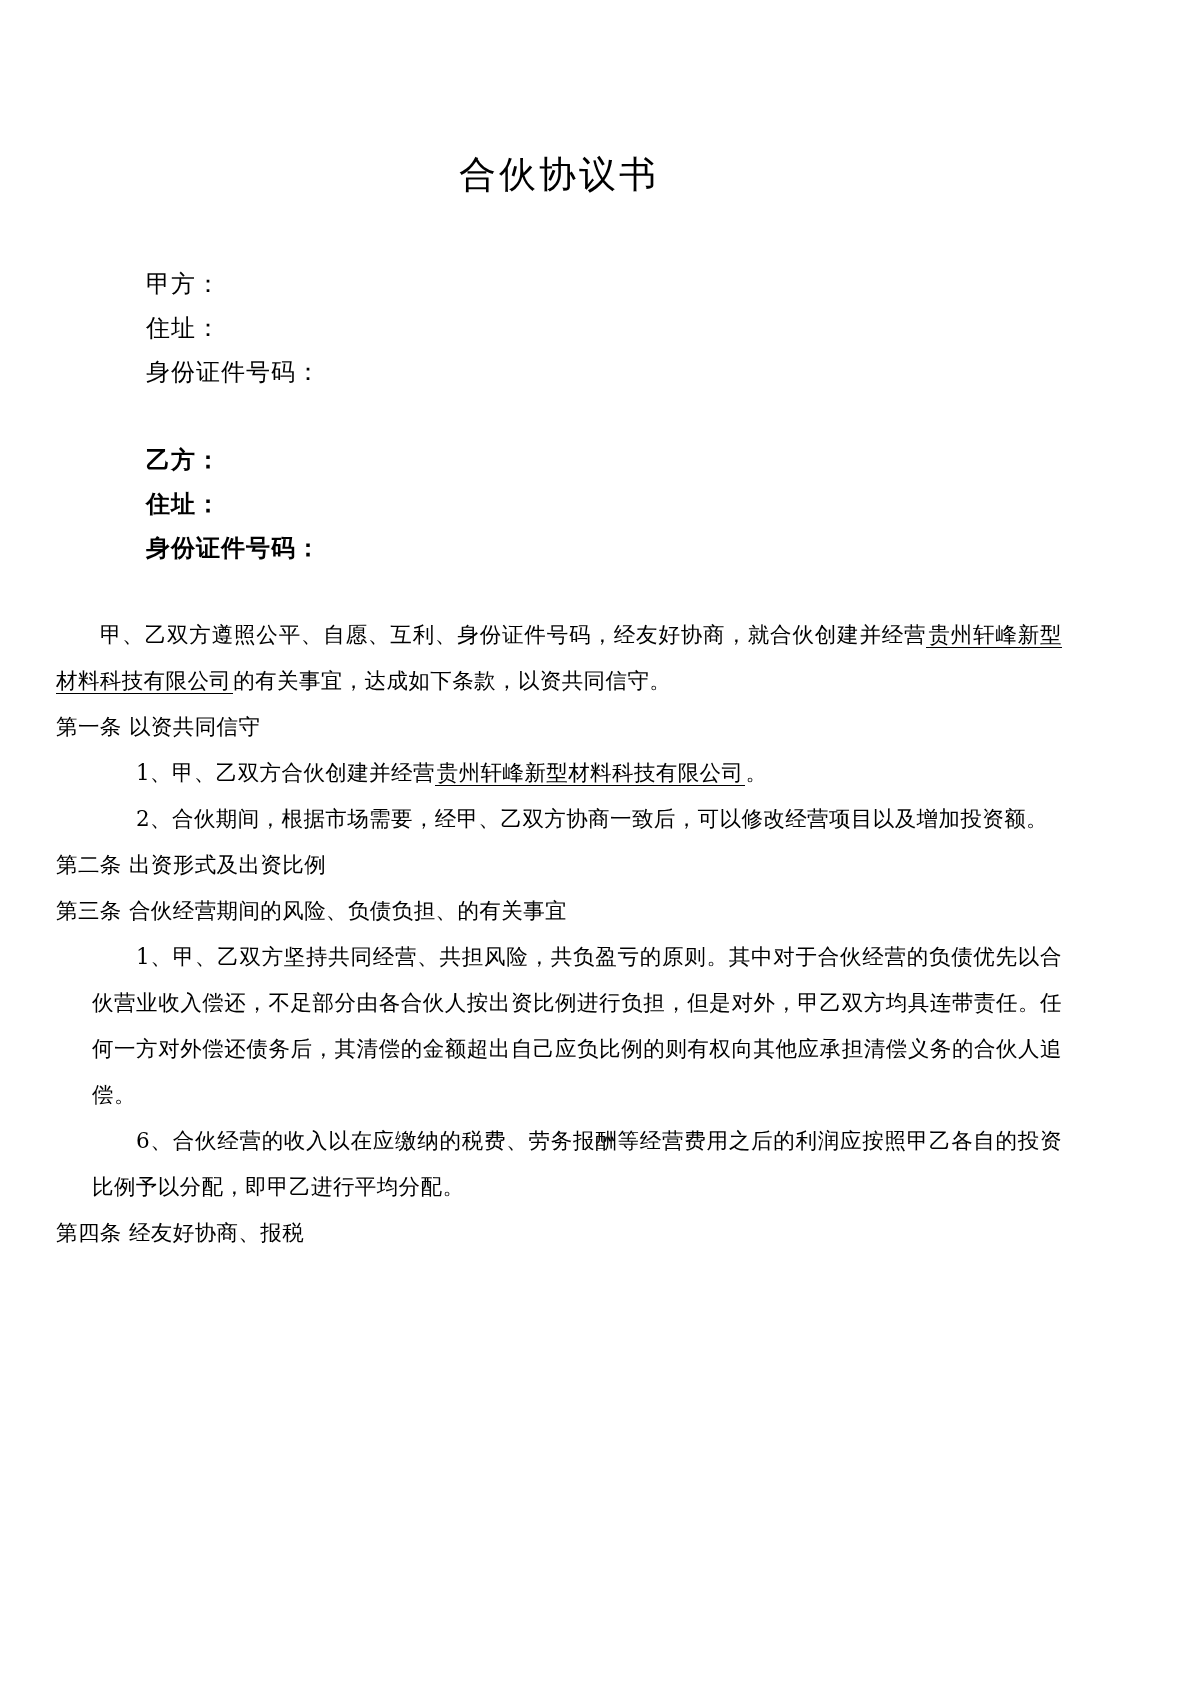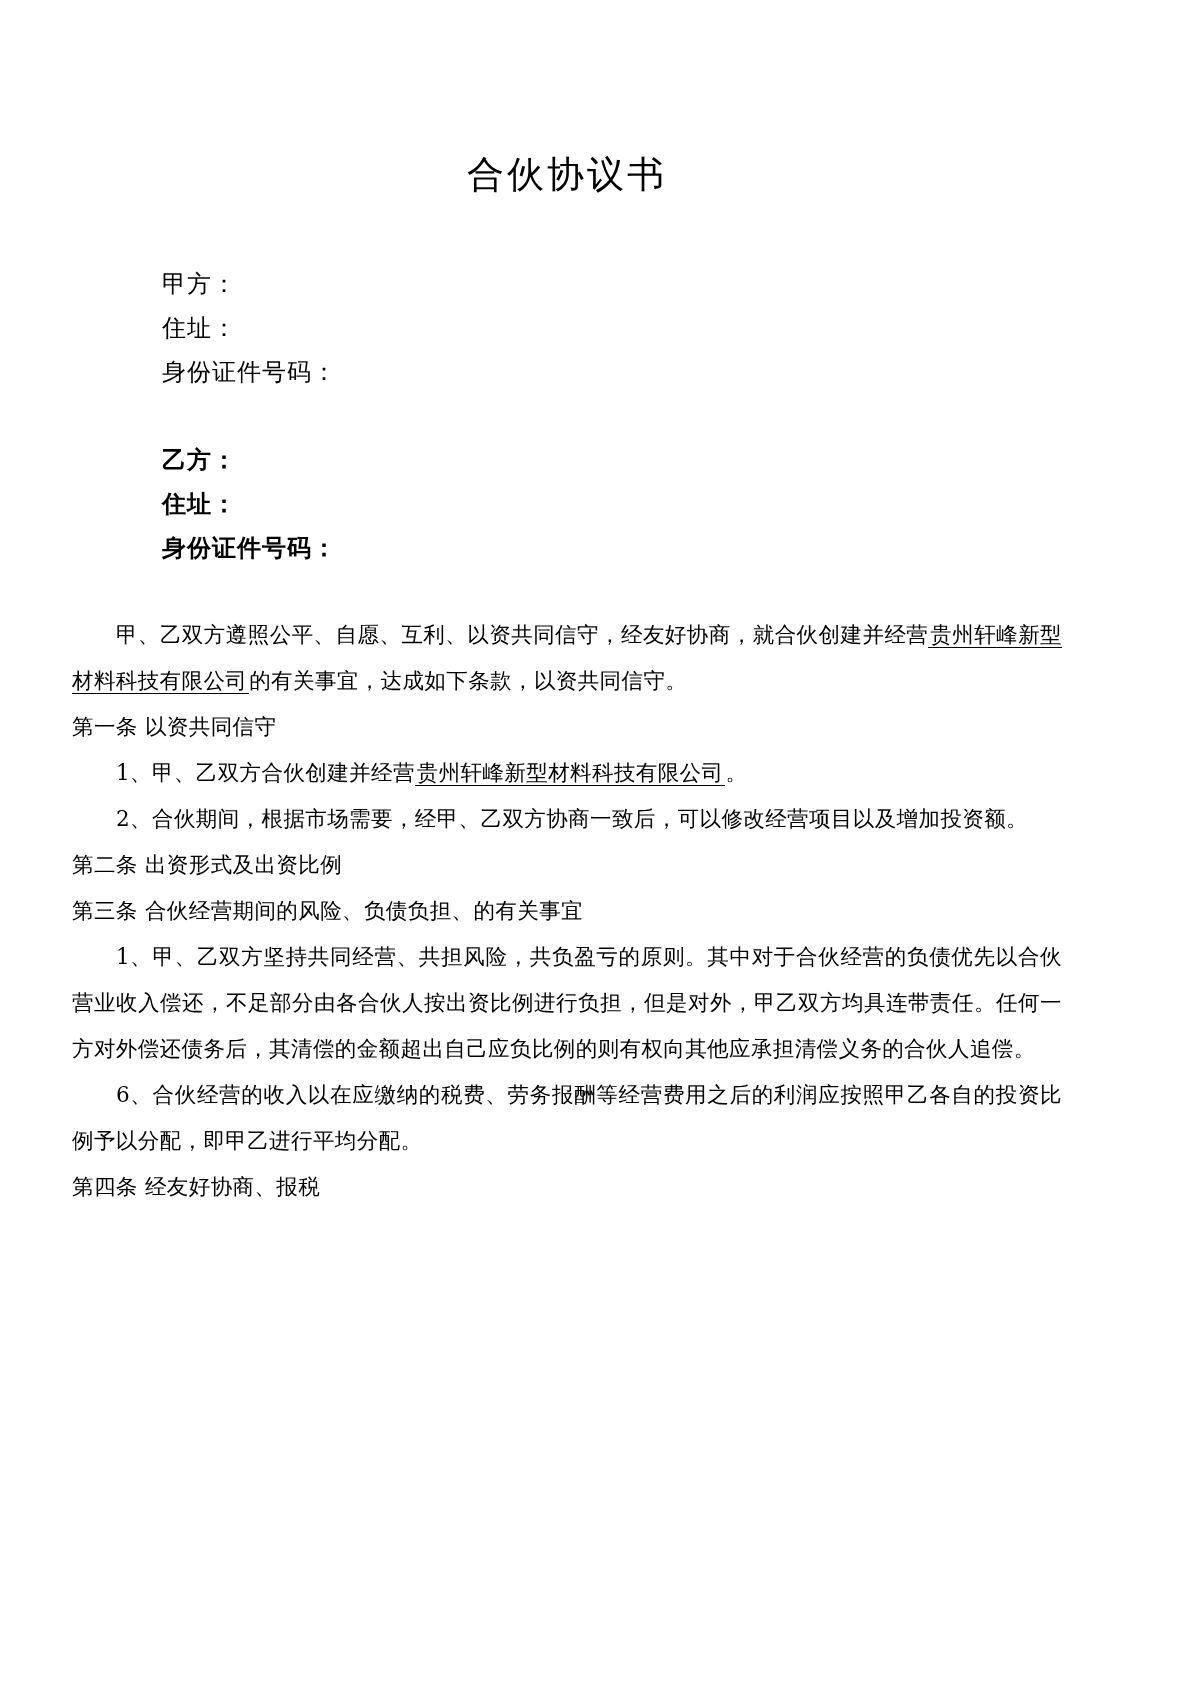--- a/index.html
+++ b/index.html
@@ -11,21 +11,21 @@
     width: 1190px;
     height: 1683px;
     font-family: "DejaVu Serif", "Liberation Serif", serif;
     color: #000000;
     overflow: hidden;
   }
   .page {
     width: 1190px;
     height: 1683px;
     box-sizing: border-box;
-    padding: 120px 128px 60px 72px;
+    padding: 120px 128px 60px 56px;
     position: relative;
   }
   .doc-title {
     text-align: center;
     font-size: 37px;
     letter-spacing: 3px;
     font-weight: normal;
     margin: 30px 0 0 0;
     font-family: "DejaVu Serif", "Liberation Serif", serif;
   }
@@ -49,20 +49,21 @@
     line-height: 46px;
     margin: 0;
     text-align: justify;
     letter-spacing: 0.4px;
   }
   p.indent {
     text-indent: 44px;
   }
   p.indent2 {
     text-indent: 44px;
+    margin-left: 36px;
   }
   .fillin {
     border-bottom: 1px solid #000;
     padding: 0 2px;
   }
 </style>
 </head>
 <body>
 
 <div class="page">
@@ -78,21 +79,21 @@
   <div class="party-gap"></div>
 
   <div class="party-block" style="margin-top:0;font-weight:bold;">
     <div class="party-line">乙方：</div>
     <div class="party-line">住址：</div>
     <div class="party-line">身份证件号码：</div>
   </div>
 
   <div class="body-block">
 
-    <p class="para indent"><span>甲、乙双方遵照公平、自愿、互利、以资共同信守，经友好协商，就合伙创建并经营</span><span class="fillin">贵州轩峰新型材料科技有限公司</span><span>的有关事宜，达成如下条款，以资共同信守。</span></p>
+    <p class="para indent"><span>甲、乙双方遵照公平、自愿、互利、身份证件号码，经友好协商，就合伙创建并经营</span><span class="fillin">贵州轩峰新型材料科技有限公司</span><span>的有关事宜，达成如下条款，以资共同信守。</span></p>
 
     <p class="para">第一条  以资共同信守</p>
     <p class="para indent2"><span>1、甲、乙双方合伙创建并经营</span><span class="fillin">贵州轩峰新型材料科技有限公司</span><span>。</span></p>
     <p class="para indent2">2、合伙期间，根据市场需要，经甲、乙双方协商一致后，可以修改经营项目以及增加投资额。</p>
 
     <p class="para">第二条  出资形式及出资比例</p>
 
     <p class="para">第三条  合伙经营期间的风险、负债负担、的有关事宜</p>
     <p class="para indent2">1、甲、乙双方坚持共同经营、共担风险，共负盈亏的原则。其中对于合伙经营的负债优先以合伙营业收入偿还，不足部分由各合伙人按出资比例进行负担，但是对外，甲乙双方均具连带责任。任何一方对外偿还债务后，其清偿的金额超出自己应负比例的则有权向其他应承担清偿义务的合伙人追偿。</p>
     <p class="para indent2">6、合伙经营的收入以在应缴纳的税费、劳务报酬等经营费用之后的利润应按照甲乙各自的投资比例予以分配，即甲乙进行平均分配。</p>

